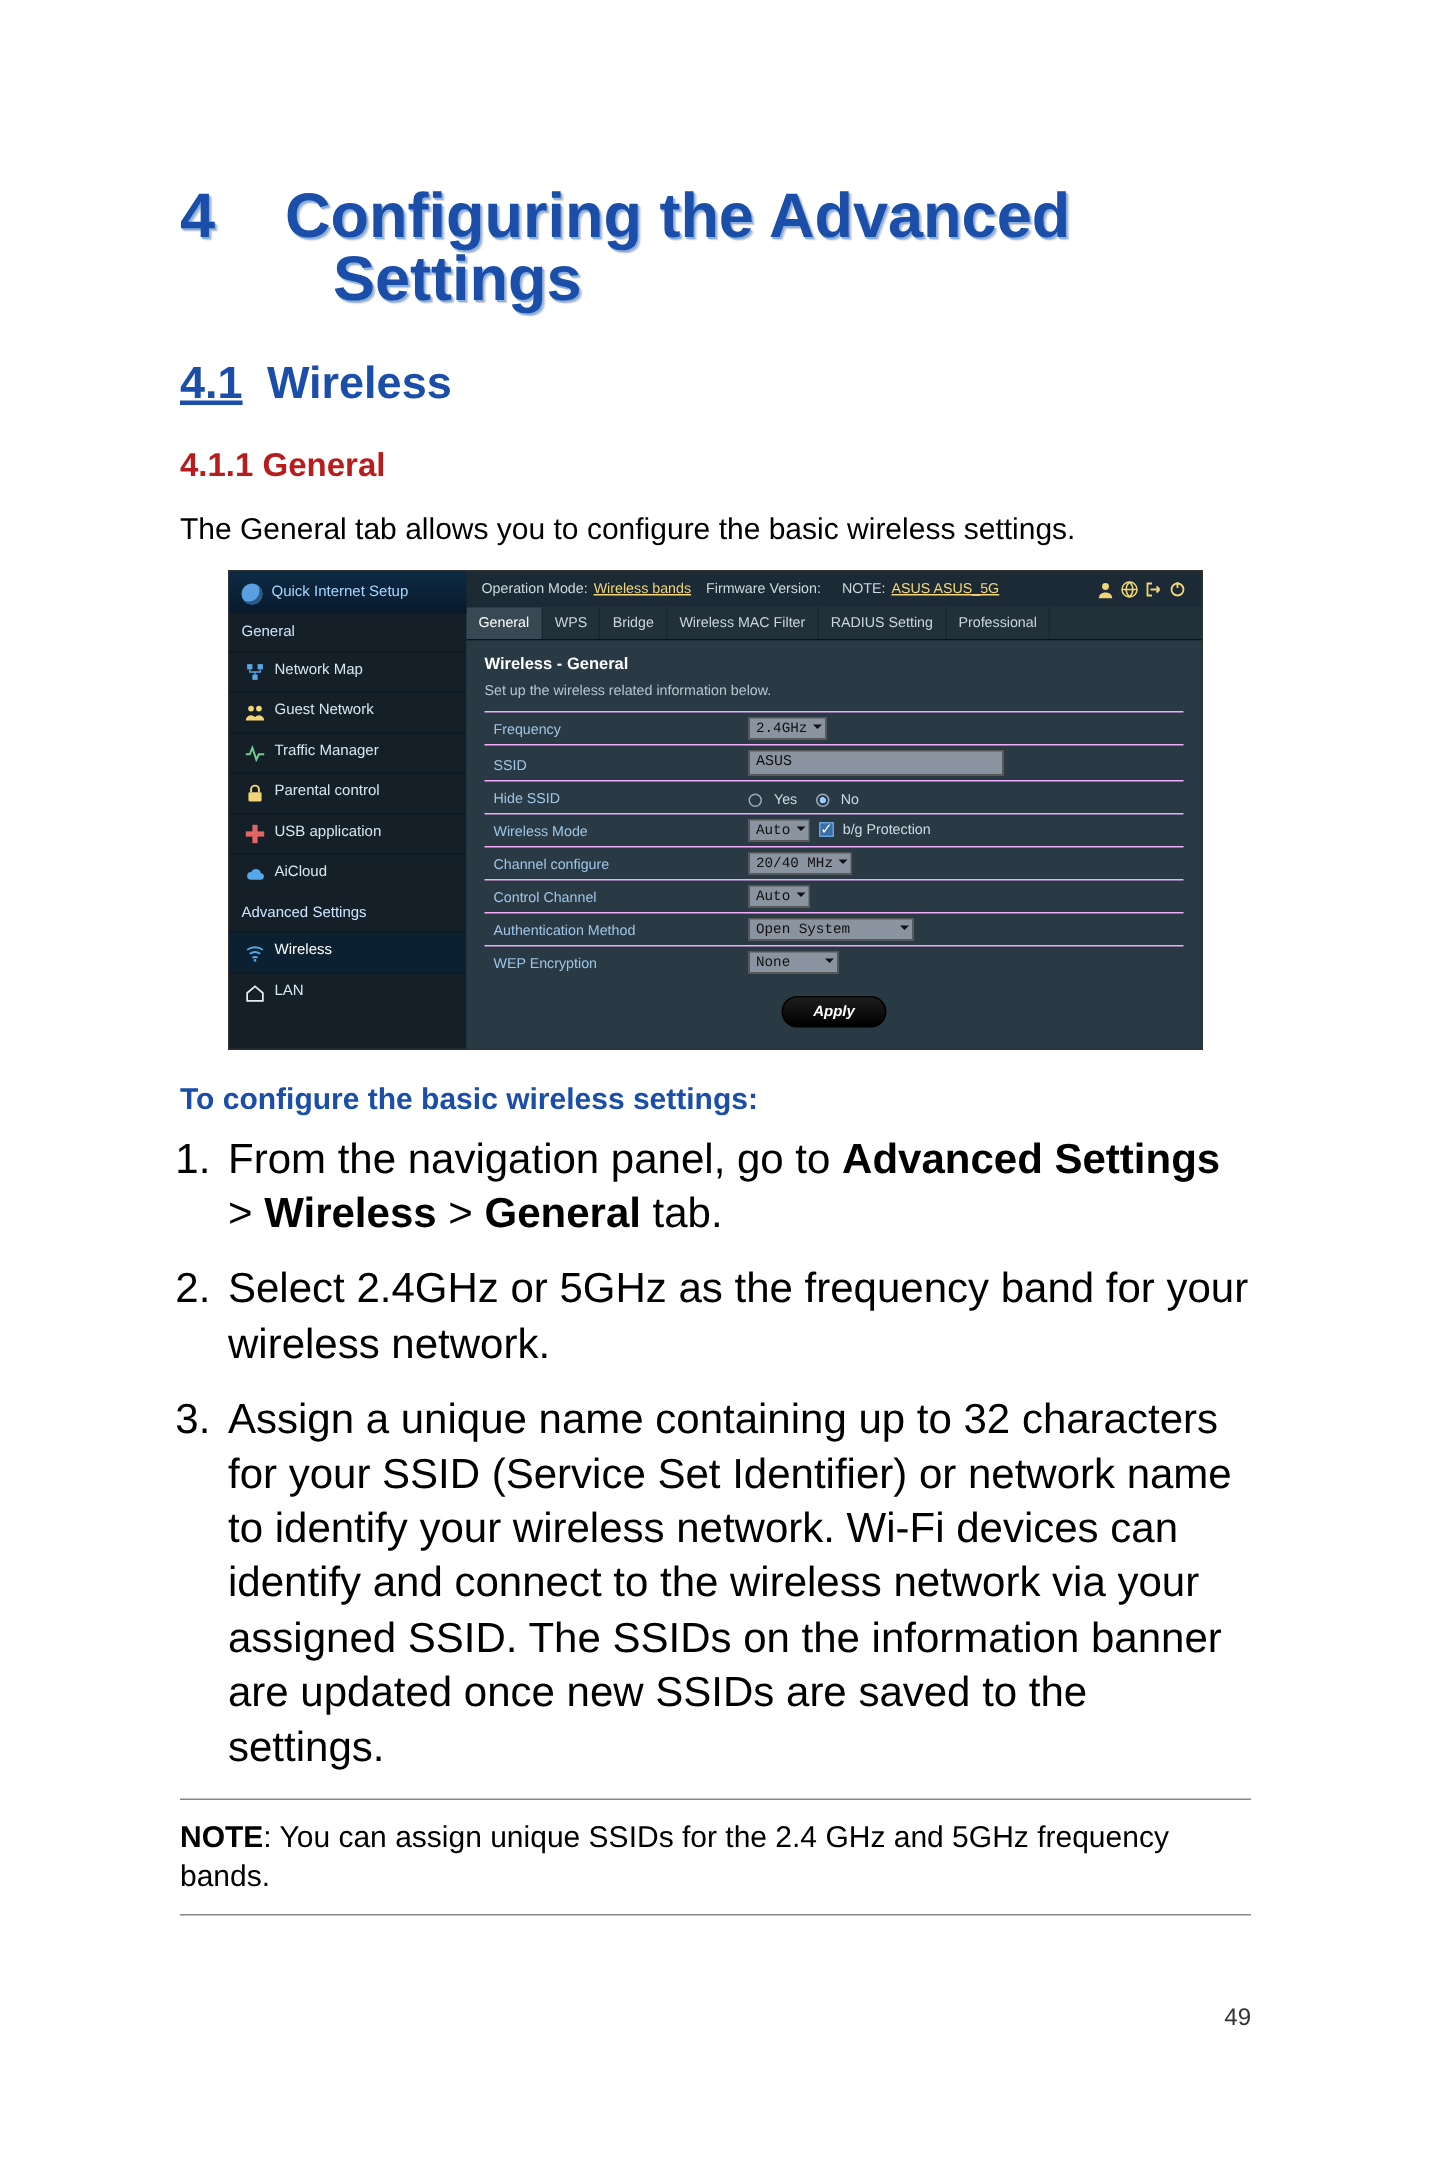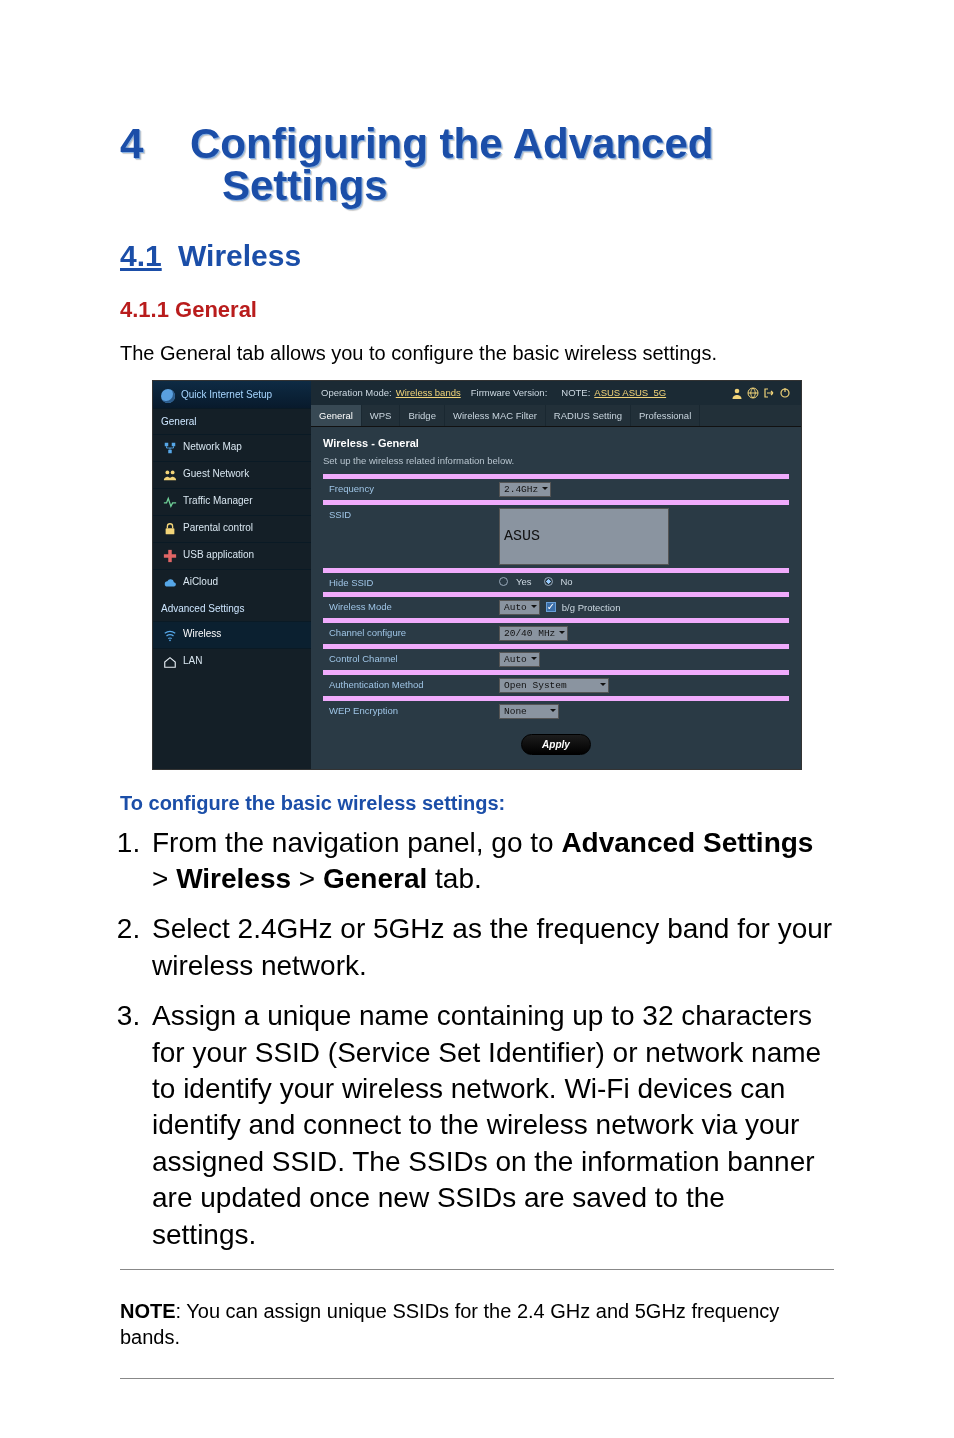--- a/index.html
+++ b/index.html
@@ -9,21 +9,21 @@
   .chapter-num { display: inline-block; width: 70px; }
   .chapter-rest { display: block; margin-left: 102px; margin-top: -6px; }
   .h2 { color: #1b4ea8; font-weight: 700; font-size: 30px; margin-bottom: 24px; }
   .h2-num { display: inline-block; width: 58px; text-decoration: underline; }
   .h3 { color: #b91c1c; font-weight: 700; font-size: 22px; margin-bottom: 18px; }
   .body { font-size: 20px; line-height: 1.25; margin-bottom: 14px; }
   .subhead { color: #1b4ea8; font-weight: 700; font-size: 20px; margin: 22px 0 10px; }
   ol.steps { list-style: decimal; padding-left: 28px; font-size: 28px; line-height: 1.3; }
   ol.steps > li { margin-bottom: 14px; padding-left: 4px; }
   .b { font-weight: 700; }
-  .note-wrap { border-top: 1px solid #888; border-bottom: 1px solid #888; padding: 28px 0; margin-top: 16px; font-size: 20px; line-height: 1.3; }
+  .note-wrap { border-top: 1px solid #888; border-bottom: 1px solid #888; padding: 12px 0; margin-top: 16px; font-size: 20px; line-height: 1.3; }
   .page-num { text-align: right; font-size: 16px; color: #333; margin-top: 60px; }
   .screenshot-outer { margin: 8px auto 10px; width: 650px; border: 1px solid #333; background: #1a2832; color: #cfdbe4; font-family: Arial, sans-serif; font-size: 10px; display: flex; }
   .ss-left { width: 158px; background: #141f27; }
   .ss-qis { background: linear-gradient(#0e2b44,#081a2c); padding: 8px 8px 8px 28px; border-bottom: 1px solid #0a1a25; position: relative; font-size: 10px; color: #a7d6ff; }
   .ss-qis::before { content:''; position:absolute; left:8px; top:8px; width:14px; height:14px; background:#5aa0e0; border-radius:50%; box-shadow: inset -2px -2px 0 #2a5a8a; }
   .ss-sec { color: #cde6ff; font-size: 10px; padding: 7px 8px; }
   .ss-item { display:flex; gap:6px; padding: 6px 8px 6px 10px; color:#d8e6f0; border-top:1px solid #0a1a25; }
   .ss-item.active { background: #0b2030; color:#fff; }
   .ss-ico { width:14px; height:14px; flex:0 0 14px; display:flex; align-items:center; justify-content:center; font-size:10px; }
   .ss-ico svg { width:14px; height:14px; }
@@ -31,27 +31,27 @@
   .ss-top { padding: 6px 10px; background: #1b2a34; color:#cdd9e2; font-size: 9.5px; display:flex; align-items:center; gap:4px; }
   .ss-top .link { color:#f2d479; text-decoration:underline; }
   .ss-top-icons { margin-left:auto; display:flex; gap:4px; }
   .ss-top-icons span { width:12px; height:12px; display:inline-block; }
   .ss-tabs { display:flex; background:#223039; border-bottom:1px solid #111; }
   .ss-tab { padding: 5px 8px; color:#c9d5de; font-size:9.5px; border-right:1px solid #1a2831; }
   .ss-tab.active { background:#384954; color:#fff; }
   .ss-panel { padding: 10px 12px; background: #2a3a45; }
   .ss-panel-title { color:#fff; font-size:11px; font-weight:bold; margin-bottom:6px; }
   .ss-panel-sub { color:#b8c5cf; font-size:9.5px; margin-bottom:8px; }
-  .ss-row { display:flex; align-items:flex-start; border-top:5px solid #f0abfc; min-height:22px; }
+  .ss-row { display:flex; align-items:flex-end; border-top:1px solid #f0abfc; min-height:22px; }
   .ss-row:first-of-type { border-top:none; }
   .ss-label { width: 170px; padding: 4px 6px; color:#9fc5e6; font-size:9.5px; }
   .ss-val { flex:1; padding: 3px 6px; font-size:9.5px; color:#cdd9e2; display:flex; align-items:center; gap:6px; }
   .ss-select { background:#8a94a0; color:#111; padding:1px 12px 1px 4px; font-family: "Courier New", monospace; font-size:9.5px; border:1px solid #555; position:relative; white-space:nowrap; }
   .ss-select::after { content:''; position:absolute; right:2px; top:50%; margin-top:-2px; border:3px solid transparent; border-top-color:#111; }
-  .ss-input { display:inline-block; background:#8a94a0; color:#111; padding:19px 4px; font-family: "Courier New", monospace; font-size:15px; width:170px; border:1px solid #555; }
+  .ss-input { display:inline-block; background:#8a94a0; color:#111; padding:2px 4px; font-family: "Courier New", monospace; font-size:10px; width:170px; border:1px solid #555; }
   .ss-radio { width:9px; height:9px; border-radius:50%; border:1px solid #9ab; display:inline-block; margin-right:2px; vertical-align:middle; }
   .ss-radio.on { background: radial-gradient(#9cf 40%, transparent 45%); }
   .ss-chk { width:10px; height:10px; background:#3a6ea8; border:1px solid #6aa0d8; display:inline-block; position:relative; }
   .ss-chk::after { content:'✓'; position:absolute; left:0; top:-2px; font-size:10px; color:#fff; }
   .ss-apply { display:block; margin: 12px auto 4px; padding: 4px 20px; border-radius: 12px; background: linear-gradient(#1d1d1d,#000); color:#fff; font-size:10px; font-weight:bold; border:1px solid #000; width:fit-content;font-style:italic; }
   .ico-y { color:#f2d479; }
   .ico-b { color:#56a7e8; }
   .ico-g { color:#6fcf97; }
   .ico-w { color:#e7eef4; }
   .ico-r { color:#e06666; }

